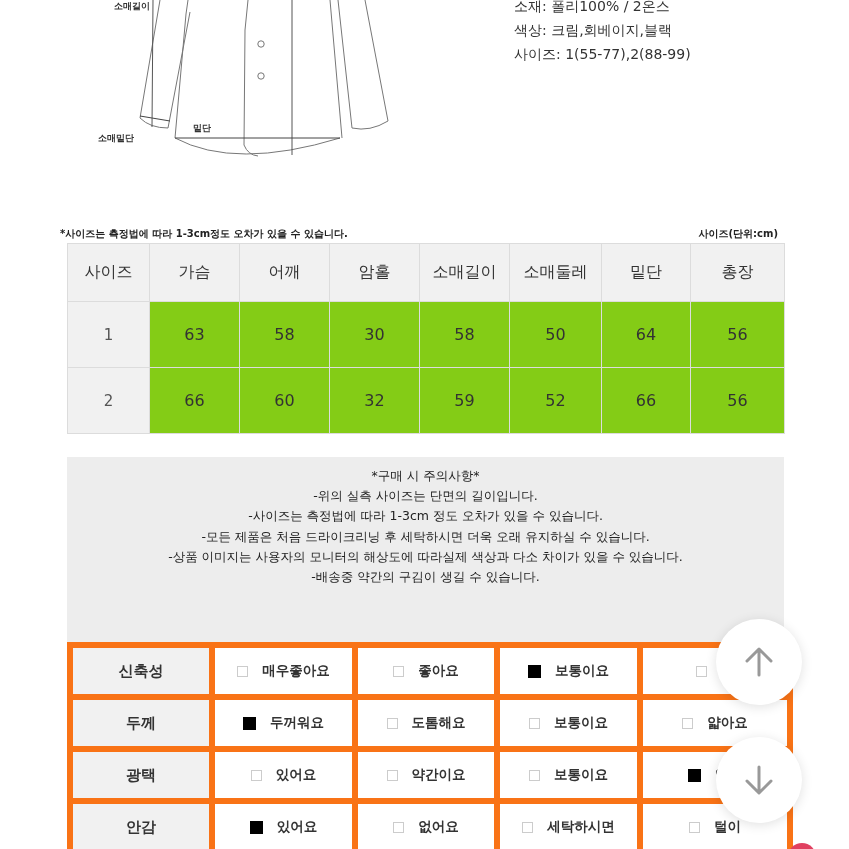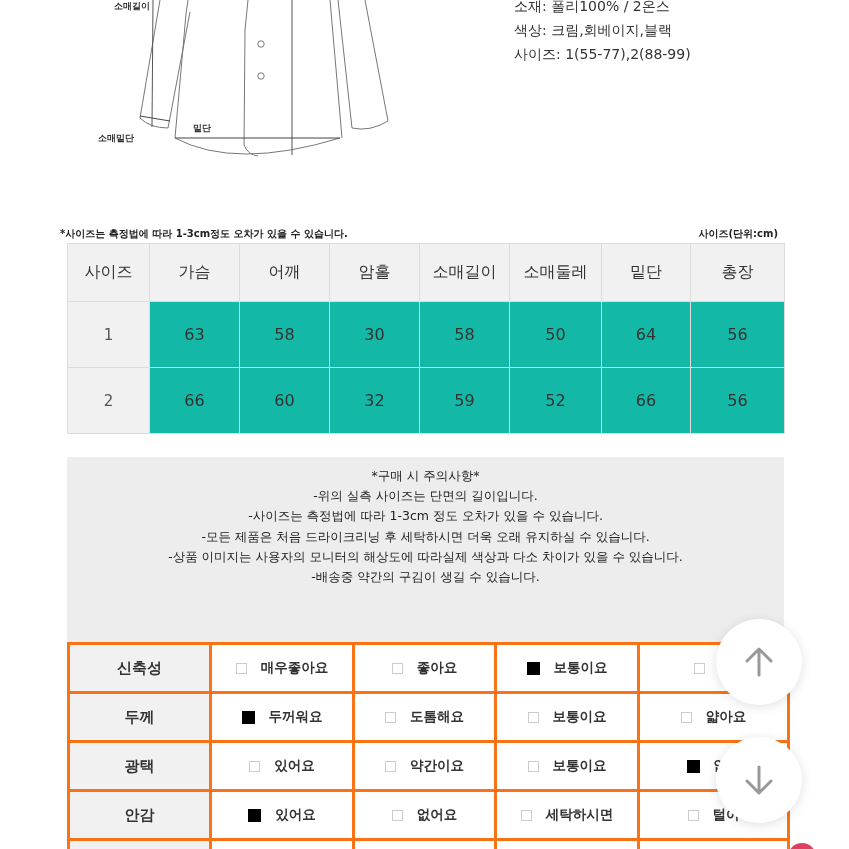--- a/index.html
+++ b/index.html
@@ -11,27 +11,27 @@
 
     .specs { position:absolute; left:514px; top:-6px; font-size:14px; color:#333; line-height:24px; }
     .specs div { white-space:nowrap; }
 
     .note-left { position:absolute; left:60px; top:227px; font-size:10px; font-weight:bold; color:#222; }
     .note-right { position:absolute; right:71px; top:227px; font-size:10px; font-weight:bold; color:#222; }
 
     table.size { position:absolute; left:67px; top:243px; width:717px; border-collapse:collapse; table-layout:fixed; }
     table.size td, table.size th { border:1px solid #dcdcdc; text-align:center; font-size:16px; color:#333; }
     table.size th { background:#f1f1f1; height:55px; font-weight:normal;margin-top:22px; }
-    table.size td { height:63px; background:#14b8a6; }
+    table.size td { height:63px; background:#84cc16; }
     table.size td.rowhead { background:#f1f1f1; font-size:15px; color:#555; }
 
     .caution { position:absolute; left:67px; top:457px; width:717px; height:197px; background:#ededed; text-align:center; font-size:12.5px; line-height:20.2px; color:#222; padding-top:9px; box-sizing:border-box; }
 
     table.attr { position:absolute; left:67px; top:642px; width:720px; border-collapse:collapse; table-layout:fixed; }
-    table.attr td { border:3px solid #f97316; height:44px; text-align:center; font-size:13.5px; font-weight:bold; color:#333; background:#fff; }
+    table.attr td { border:6px solid #f97316; height:44px; text-align:center; font-size:13.5px; font-weight:bold; color:#333; background:#fff; }
     table.attr td.rowhead { background:#f1f1f1; font-size:15px; }
     .box { display:inline-block; width:9px; height:9px; border:1px solid #ccc; vertical-align:middle; margin-right:14px; background:#fff; }
     .box.on { background:#000; border-color:#000; width:11px; height:11px; }
 
     .fab { position:absolute; width:86px; height:86px; border-radius:50%; background:#fff; box-shadow:0 2px 12px rgba(0,0,0,0.12); display:flex; align-items:center; justify-content:center; cursor:pointer; }
     .fab svg { width:34px; height:34px; }
     .fab-up { left:716px; top:619px; }
     .fab-down { left:716px; top:737px; }
     .red-dot { position:absolute; left:788px; top:843px; width:28px; height:28px; border-radius:50%; background:#e04060; }
   </style>

